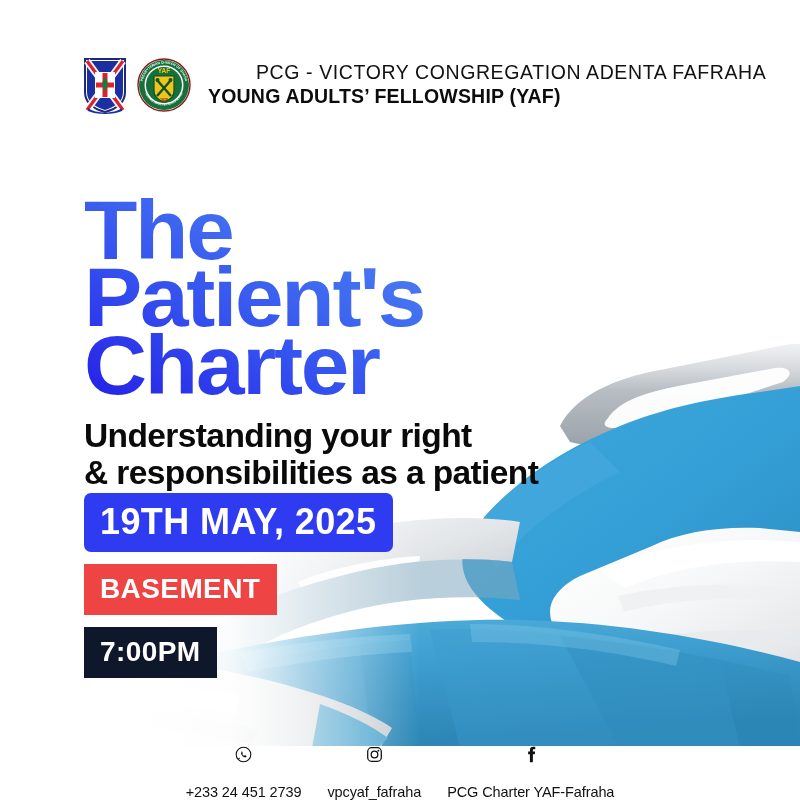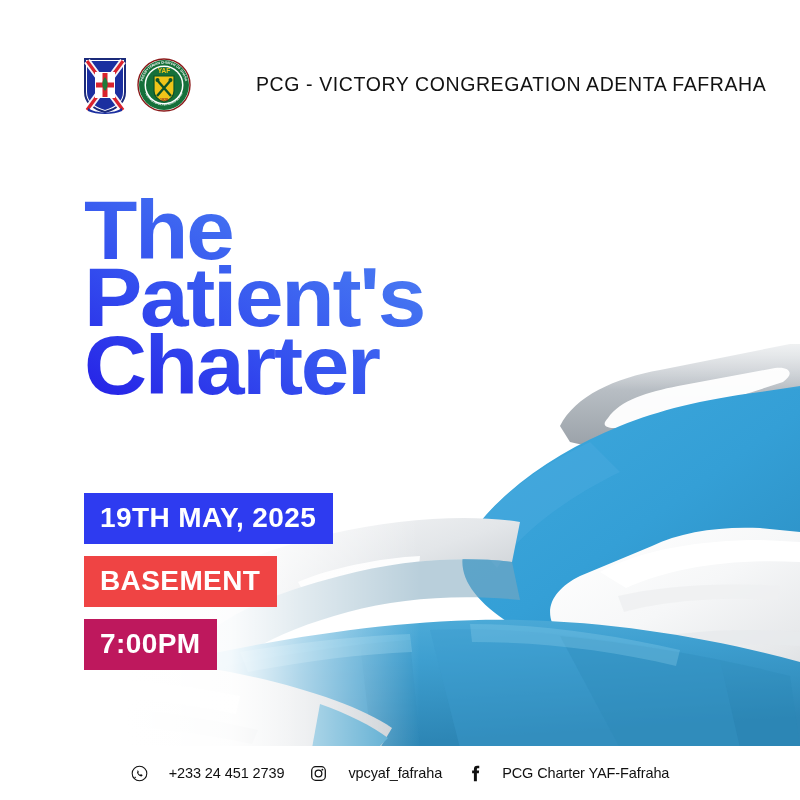--- a/index.html
+++ b/index.html
@@ -63,37 +63,37 @@
     letter-spacing:-.6px;white-space:pre-line;
   }
 
   
   .badges{position:absolute;left:84px;top:493px;}
   .badge{
     display:inline-block;color:#fff;font-weight:800;
     letter-spacing:.4px;line-height:1;
   }
   .badge-date{
-    background:#2e3bf0;font-size:28px;padding:11px 17px 12px 16px;margin-bottom:12px;
+    background:#2e3bf0;font-size:36px;padding:11px 17px 12px 16px;margin-bottom:12px;border-radius:7px;
   }
   .badge-venue{
     background:#ef4444;font-size:28px;padding:11px 17px 12px 16px;margin-bottom:12px;
   }
   .badge-time{
-    background:#be185d;font-size:28px;padding:11px 17px 12px 16px;
+    background:#0f172a;font-size:28px;padding:11px 17px 12px 16px;
   }
   .badge-row{display:block;}
 
   
   .footer{
     position:absolute;left:0;bottom:0;width:800px;height:54px;
     background:#ffffff;
     display:flex;align-items:center;justify-content:center;gap:0px;
   }
-  .fitem{display:flex;align-items:center;gap:21px;color:#111;font-size:14.5px;white-space:nowrap;}
+  .fitem{display:flex;align-items:center;gap:21px;color:#111;font-size:14.5px;white-space:nowrap;flex-direction:column;}
   .fitem + .fitem{margin-left:26px;text-align:right;}
   .fitem svg{display:block;flex:0 0 auto;}
   .fitem .flabel{letter-spacing:-.1px;}
 </style>
 </head>
 <body>
 
 <div class="poster">
 
   <div class="photo">
@@ -222,27 +222,30 @@
         <path id="arcTop" d="M5.5 28 a21.5 21.5 0 0 1 43 0" fill="none"></path>
         <text font-family="Liberation Sans, sans-serif" font-size="3.3" font-weight="700" fill="#ffffff">
           <textPath href="#arcBot" startOffset="50%" text-anchor="middle">YOUNG ADULTS FELLOWSHIP</textPath>
         </text>
         <path id="arcBot" d="M6.5 28 a20.5 20.5 0 0 0 41 0" fill="none"></path>
       </svg>
     </span>
 
     <span class="header-text">
       <div class="org-line1">PCG - VICTORY CONGREGATION ADENTA  FAFRAHA</div>
+      <div class="org-line2">YOUNG ADULTS’ FELLOWSHIP (YAF)</div>
     </span>
   </div>
 
   <h1 class="title">The
 Patient's
 Charter</h1>
 
+  <h2 class="subtitle">Understanding your right
+&amp; responsibilities as a patient</h2>
 
   <div class="badges">
     <span class="badge-row">
       <span class="badge badge-date">19TH MAY, 2025</span>
     </span>
     <span class="badge-row">
       <span class="badge badge-venue">BASEMENT</span>
     </span>
     <span class="badge-row">
       <span class="badge badge-time">7:00PM</span>

